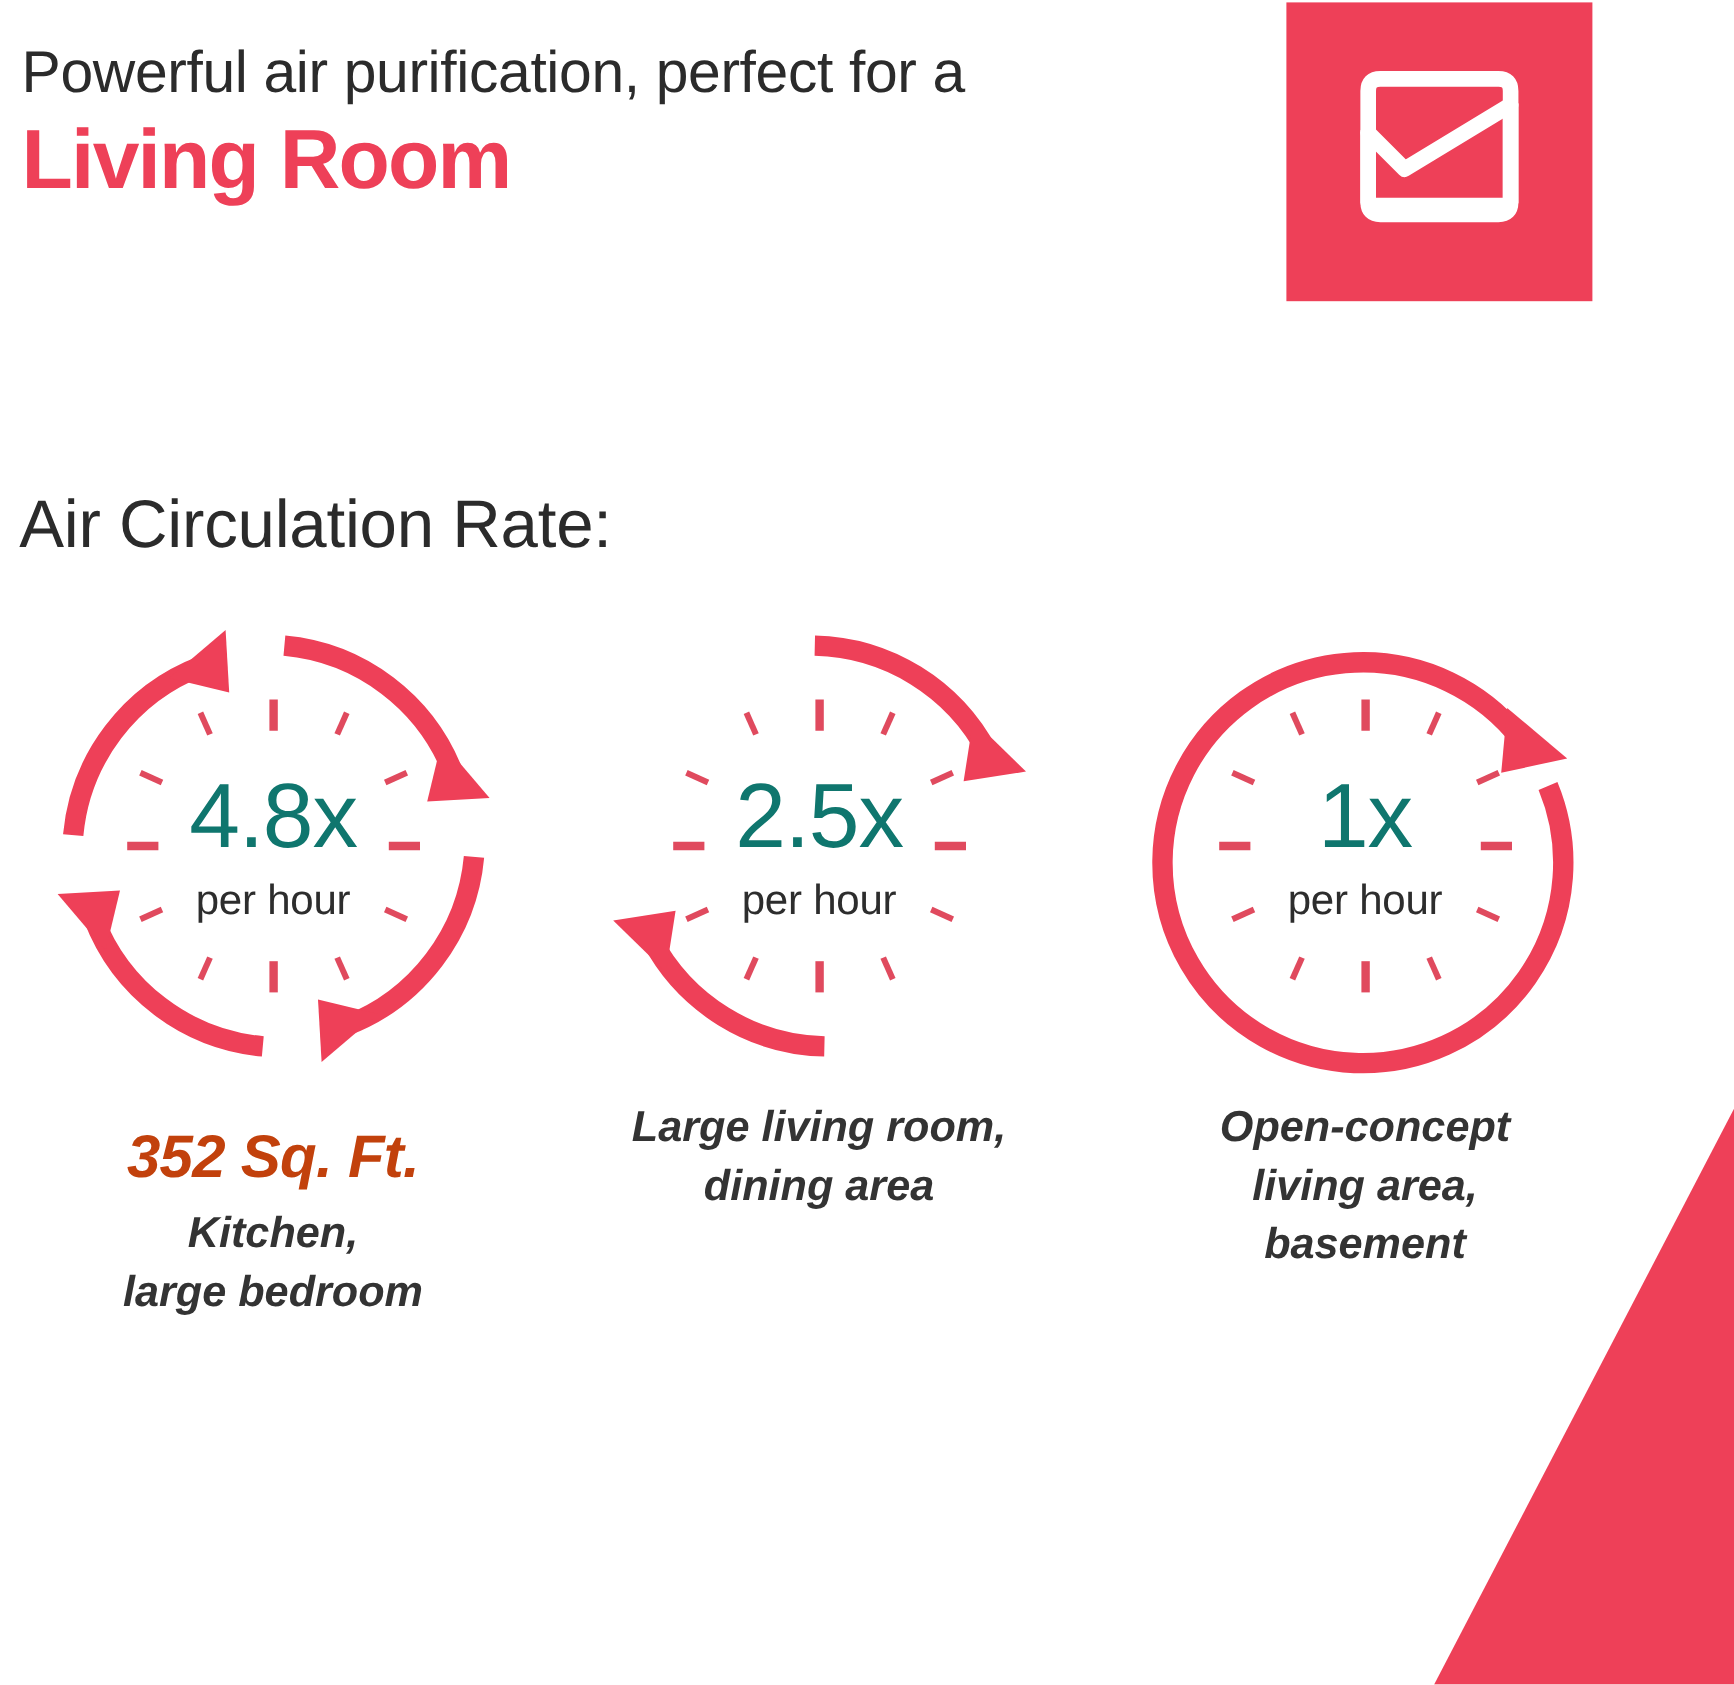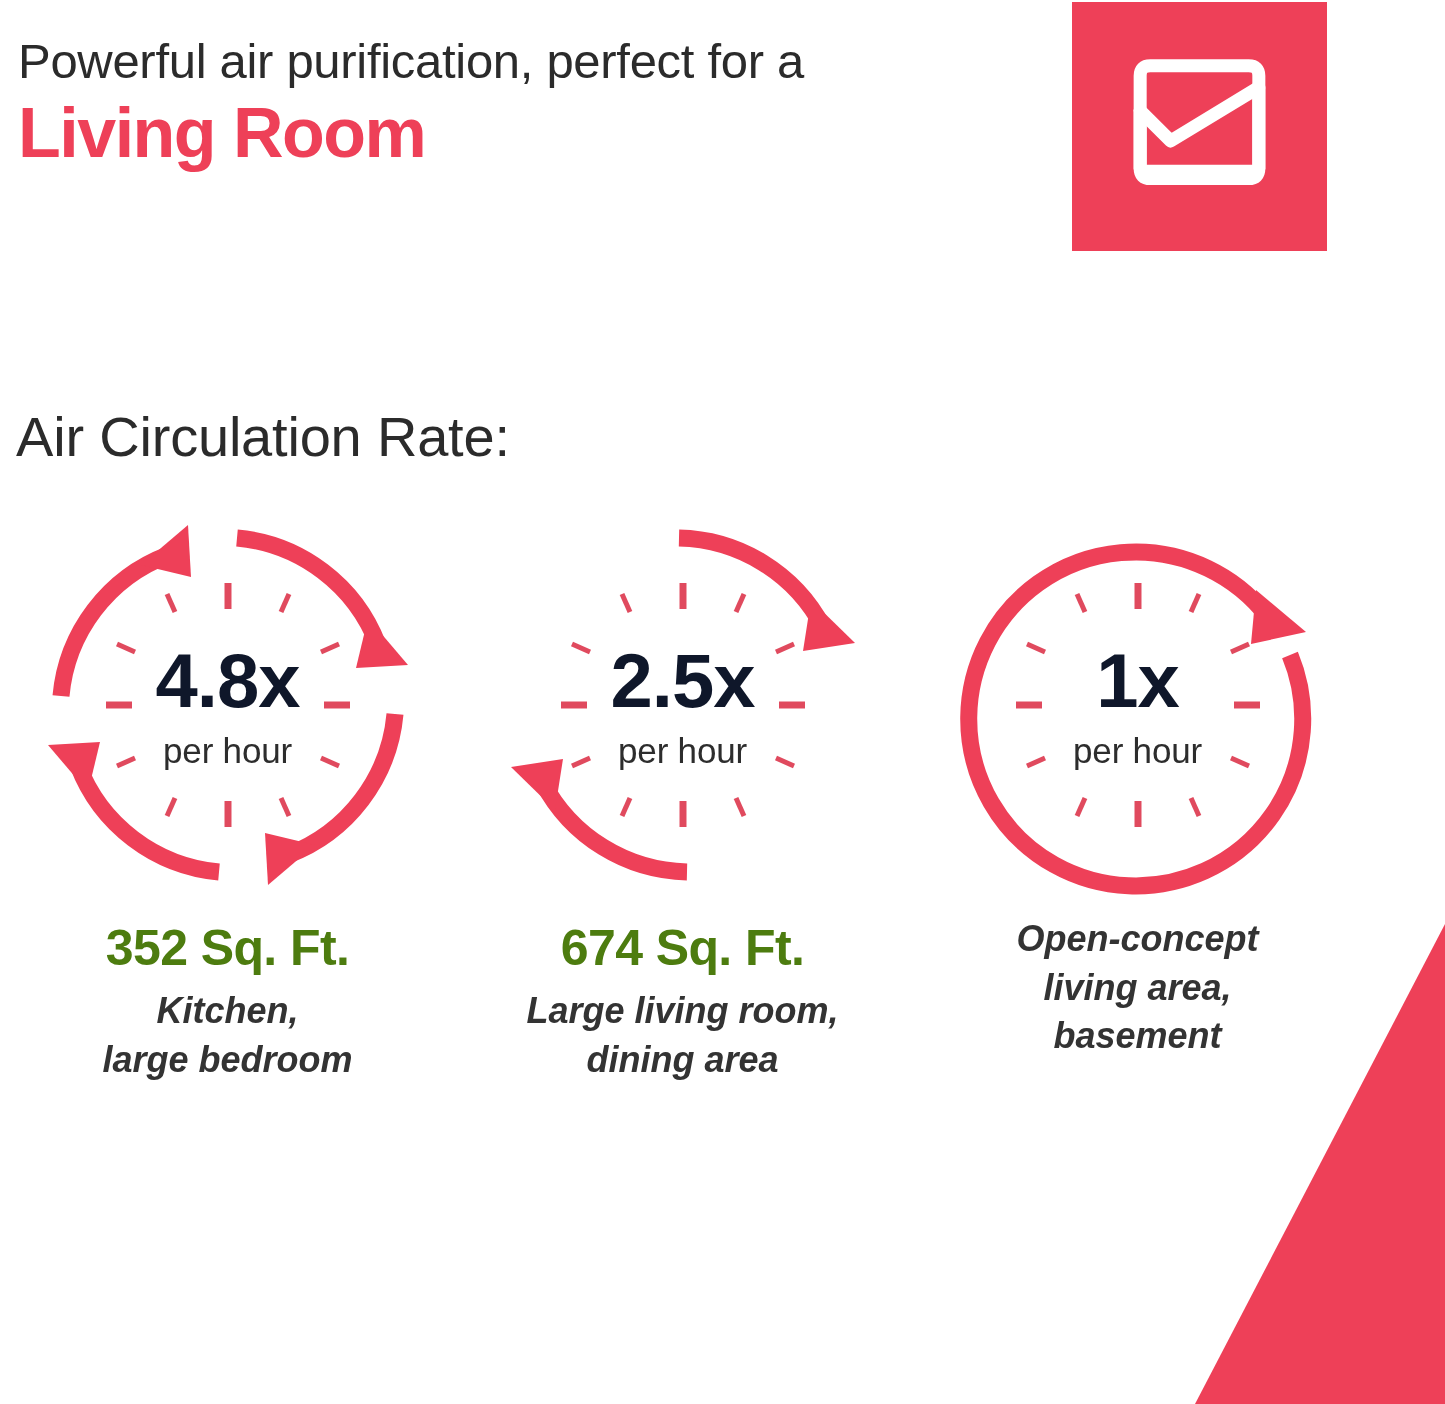--- a/index.html
+++ b/index.html
@@ -122,42 +122,43 @@
     width: 400px;
     height: 400px;
     display: flex;
     flex-direction: column;
     align-items: center;
     justify-content: center;
     pointer-events: none;
   }
   .dial-multiplier {
     font-size: 76px;
-    font-weight: 700;
-    color: #0f172a;
+    font-weight: 400;
+    color: #0f766e;
     letter-spacing: -1px;
     line-height: 1;
   }
   .dial-unit {
     font-size: 35px;
     font-weight: 400;
     color: #2D2D2D;
     line-height: 1;
     margin-top: 14px;
     letter-spacing: -0.2px;
   }
 
   .rate-area {
     font-size: 50px;
     font-weight: 700;
-    color: #4d7c0f;
+    color: #c2410c;
     letter-spacing: -0.6px;
-    margin-top: 14px;
+    margin-top: 30px;
     text-align: center;
     white-space: nowrap;
+    font-style: italic;
   }
   .rate-desc {
     font-size: 36px;
     font-style: italic;
     font-weight: 700;
     color: #333333;
     line-height: 1.35;
     text-align: center;
     margin-top: 10px;
     max-width: 400px;
@@ -262,21 +263,20 @@
           <g fill="#EE4058">
             <polygon points="328,95 372,138 320,146"></polygon>
             <polygon points="72,305 28,262 80,254"></polygon>
           </g>
         </svg>
         <div class="dial-center">
           <div class="dial-multiplier">2.5x</div>
           <div class="dial-unit">per hour</div>
         </div>
       </div>
-      <div class="rate-area">674 Sq. Ft.</div>
       <div class="rate-desc" style="white-space:pre-line">Large living room,
 dining area</div>
     </div>
 
     <div class="rate-card">
       <div class="dial">
         <svg viewBox="0 0 400 400" xmlns="http://www.w3.org/2000/svg">
           <g stroke="#E04A5E" stroke-linecap="butt">
             <line x1="200" y1="78" x2="200" y2="104" stroke-width="7"></line>
             <line x1="322" y1="200" x2="296" y2="200" stroke-width="7"></line>

